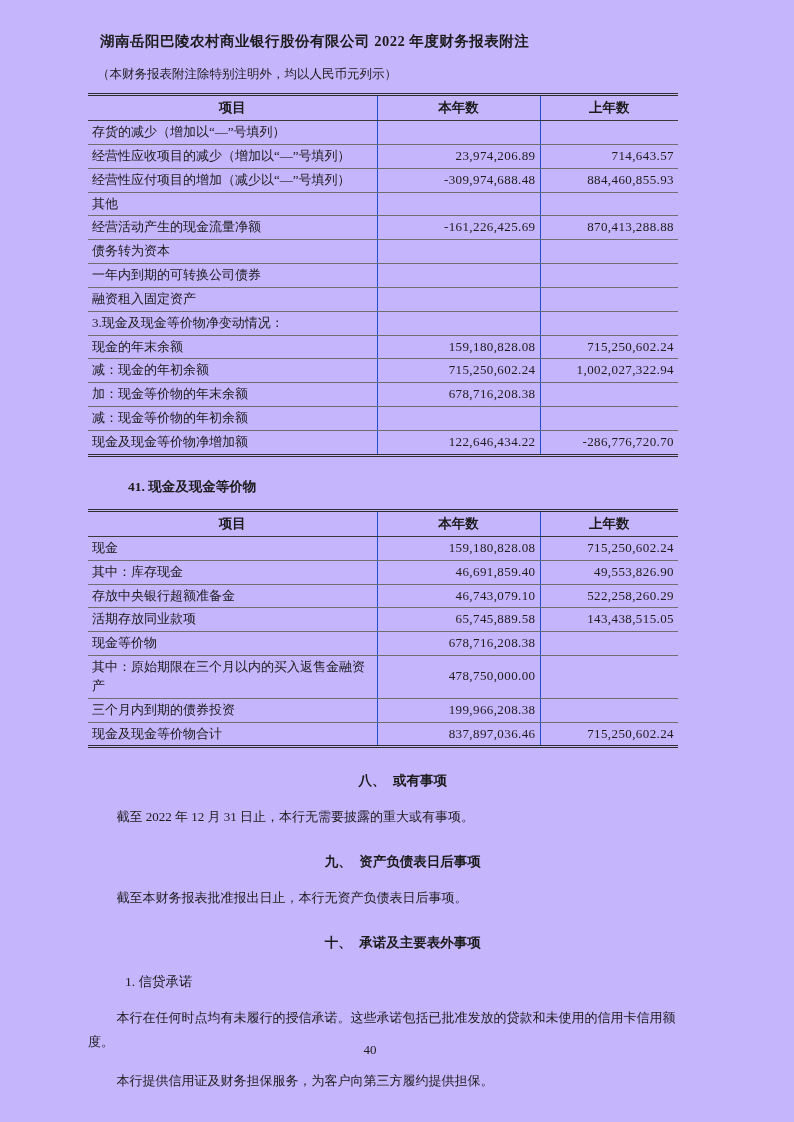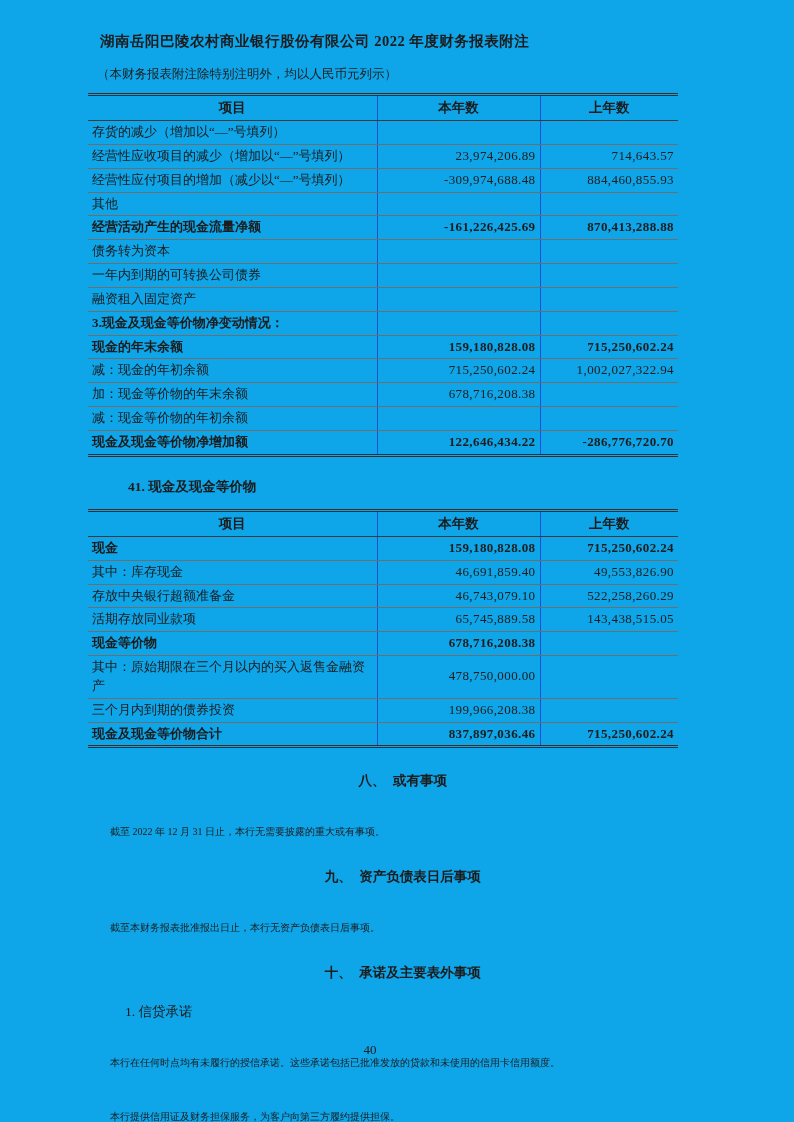--- a/index.html
+++ b/index.html
@@ -1,19 +1,19 @@
 <!DOCTYPE html>
 <html><head>
 <meta charset="utf-8">
 <style>
   html,body{margin:0;padding:0;background:#ffffff;}
   .page{
     position:relative;
     width:794px;height:1122px;
-    background:#0ea5e9;
+    background:#c4b5fd;
     font-family:"Liberation Serif","DejaVu Serif",serif;
     color:#1c1c1c;
     overflow:hidden;
     box-sizing:border-box;
   }
   .content{position:absolute;left:88px;top:32px;width:592px;}
   .doc-title{
     font-size:14.5px;font-weight:bold;margin:0 0 0 12px;
     letter-spacing:.5px;white-space:nowrap;
   }
@@ -34,28 +34,28 @@
   }
   table.fin-table td{
     padding:2px 4px;line-height:1.45;
     border-bottom:1px solid #6e6e6e;
     vertical-align:middle;
   }
   table.fin-table tr:last-child td{border-bottom:none;}
   .vline{border-left:1px solid #1d4ed8;}
   td.num{text-align:right;padding-right:10px;letter-spacing:.4px;white-space:nowrap;}
   td.label{padding-left:4px;}
-  .bold{font-weight:bold;}
+  .bold{font-weight:normal;}
   td.indent1{padding-left:64px;}
   .sec41{font-weight:bold;font-size:13.5px;margin:21px 0 13px 40px;}
   .tbl2{margin-bottom:6px;}
   .heading{font-weight:bold;font-size:13.5px;margin:24px 0 0 30px;text-align:center;}
   .heading .num{display:inline-block;min-width:42px;}
   .subheading{font-weight:normal;font-size:13.5px;margin:21px 0 0 37px;}
-  .para{font-size:10px;line-height:24px;margin:30px 0 0 0;text-indent:2.2em;}
+  .para{font-size:13px;line-height:24px;margin:15px 0 0 0;text-indent:2.2em;}
   .page-number{
     position:absolute;left:88px;bottom:64px;width:564px;
     text-align:center;font-size:13px;
   }
 </style>
 </head>
 <body>
 
 <div class="page">
   <div class="content">

